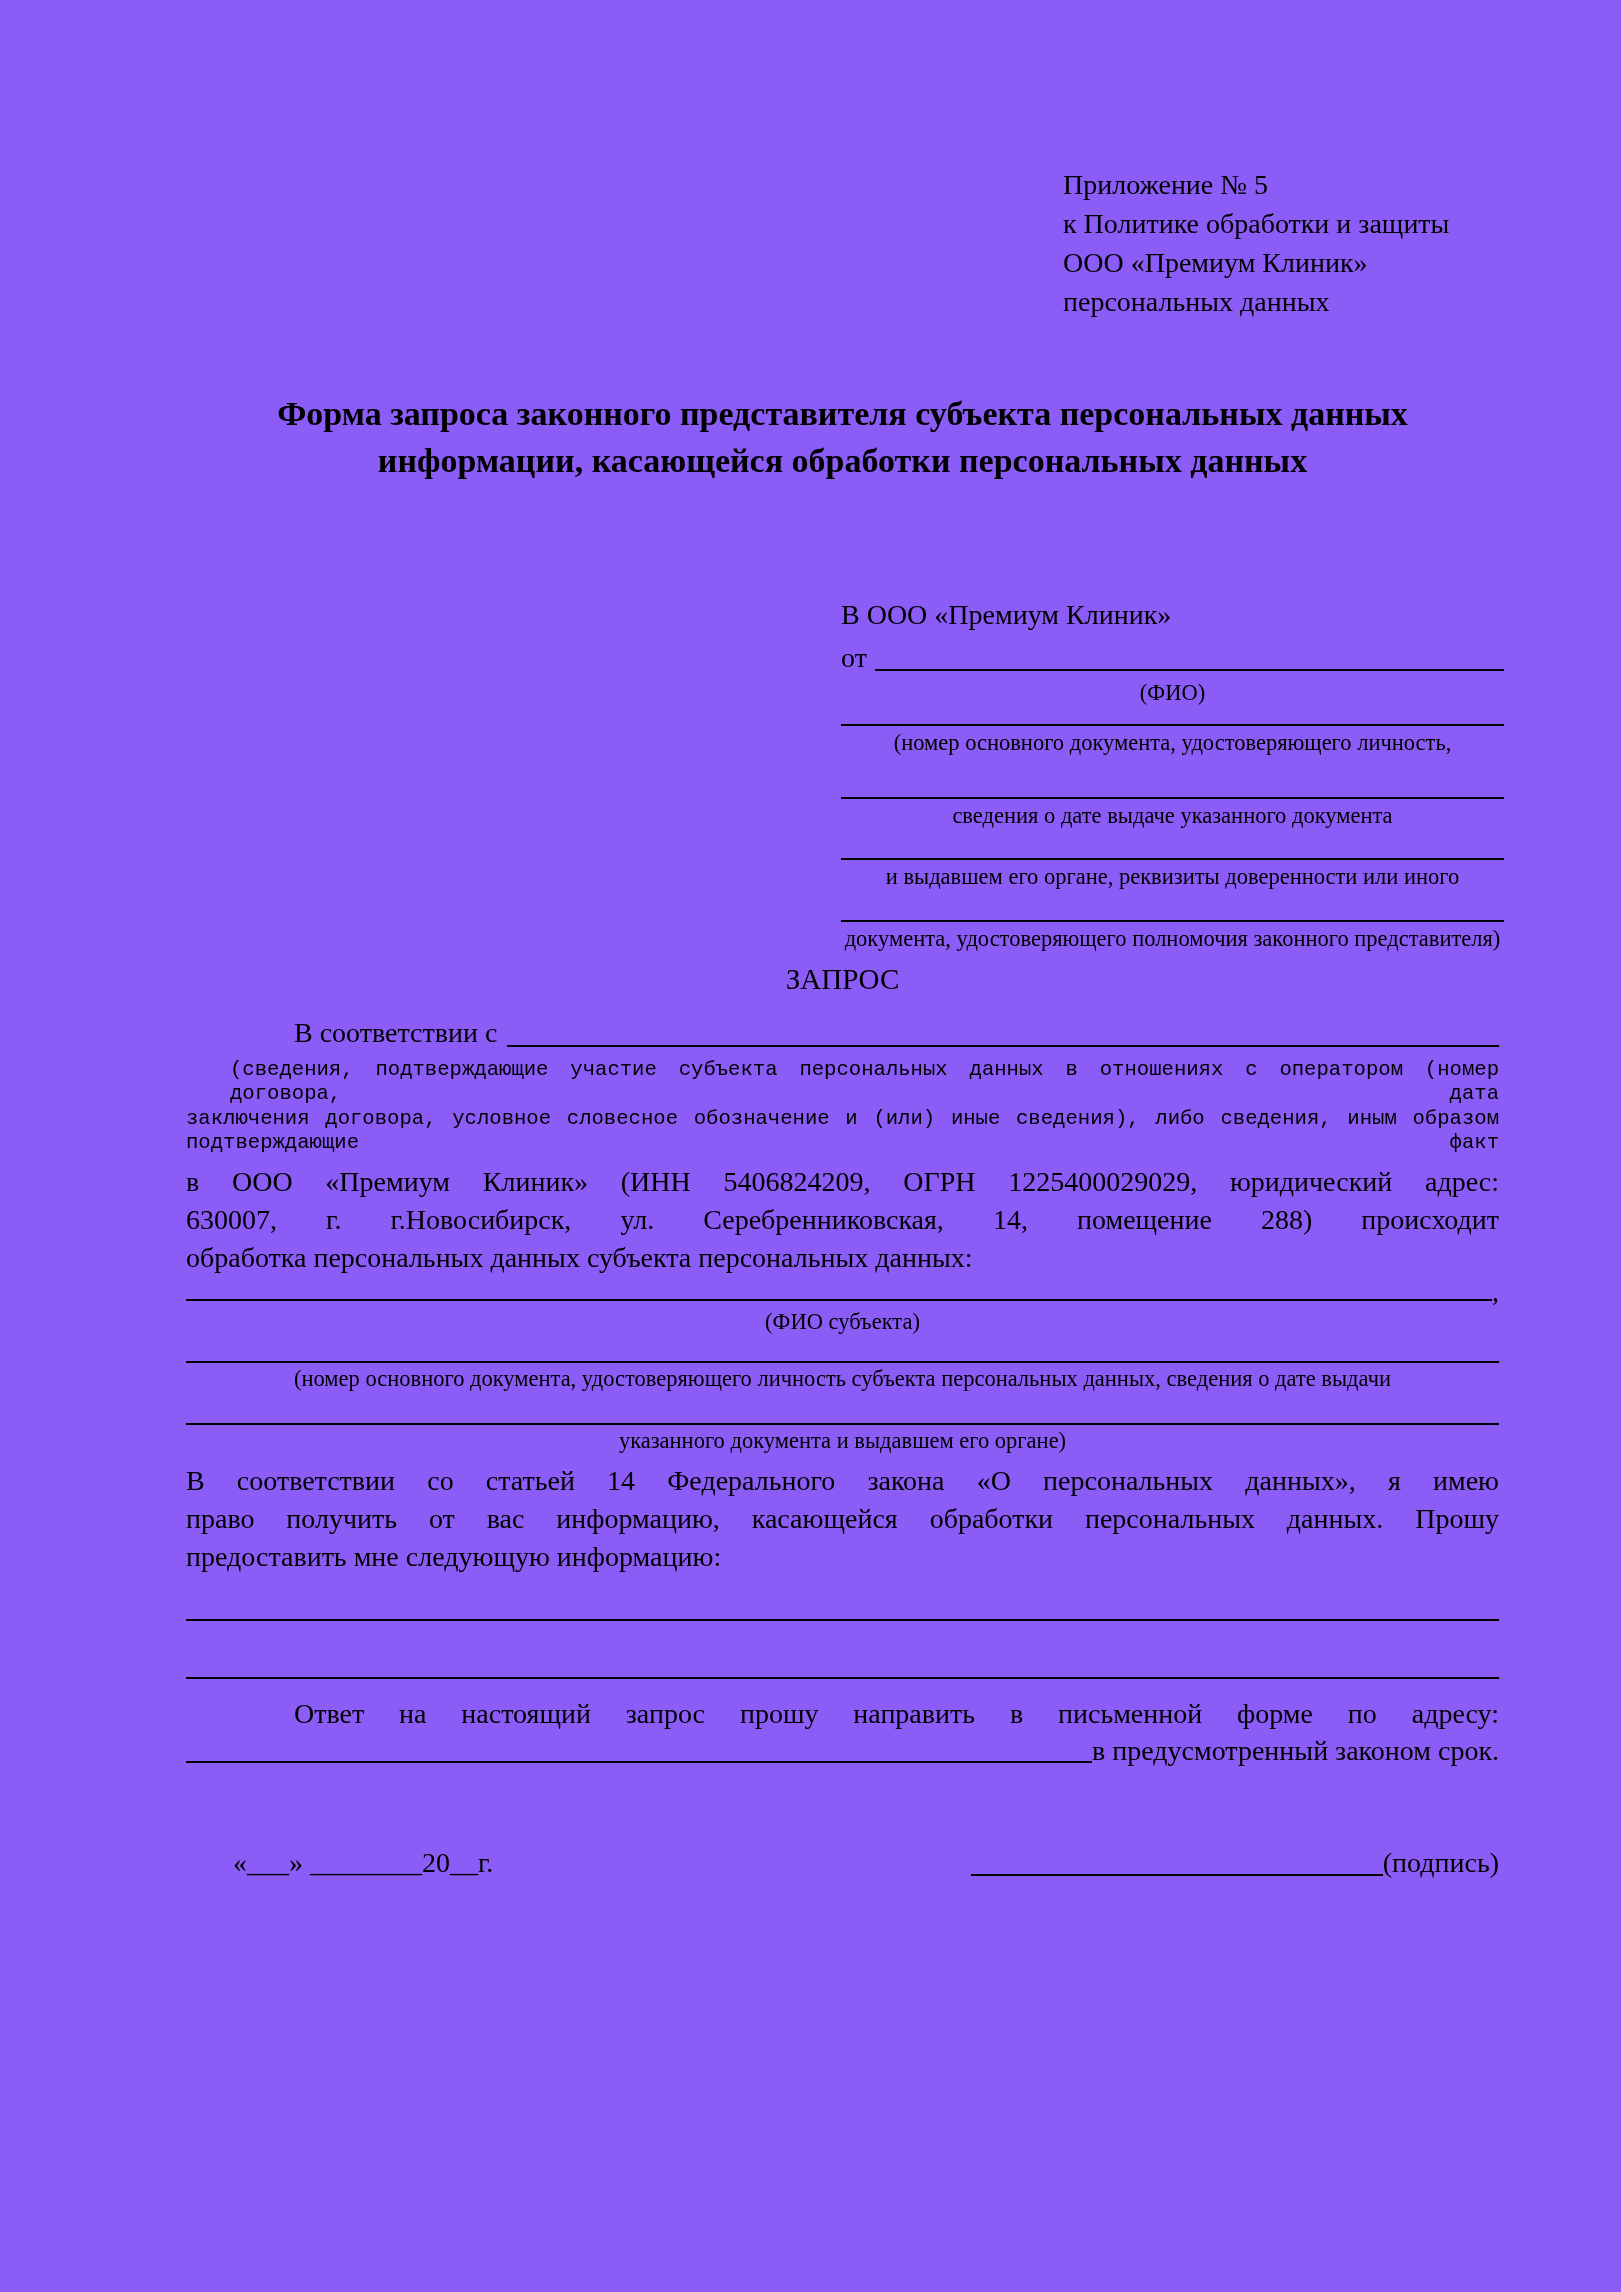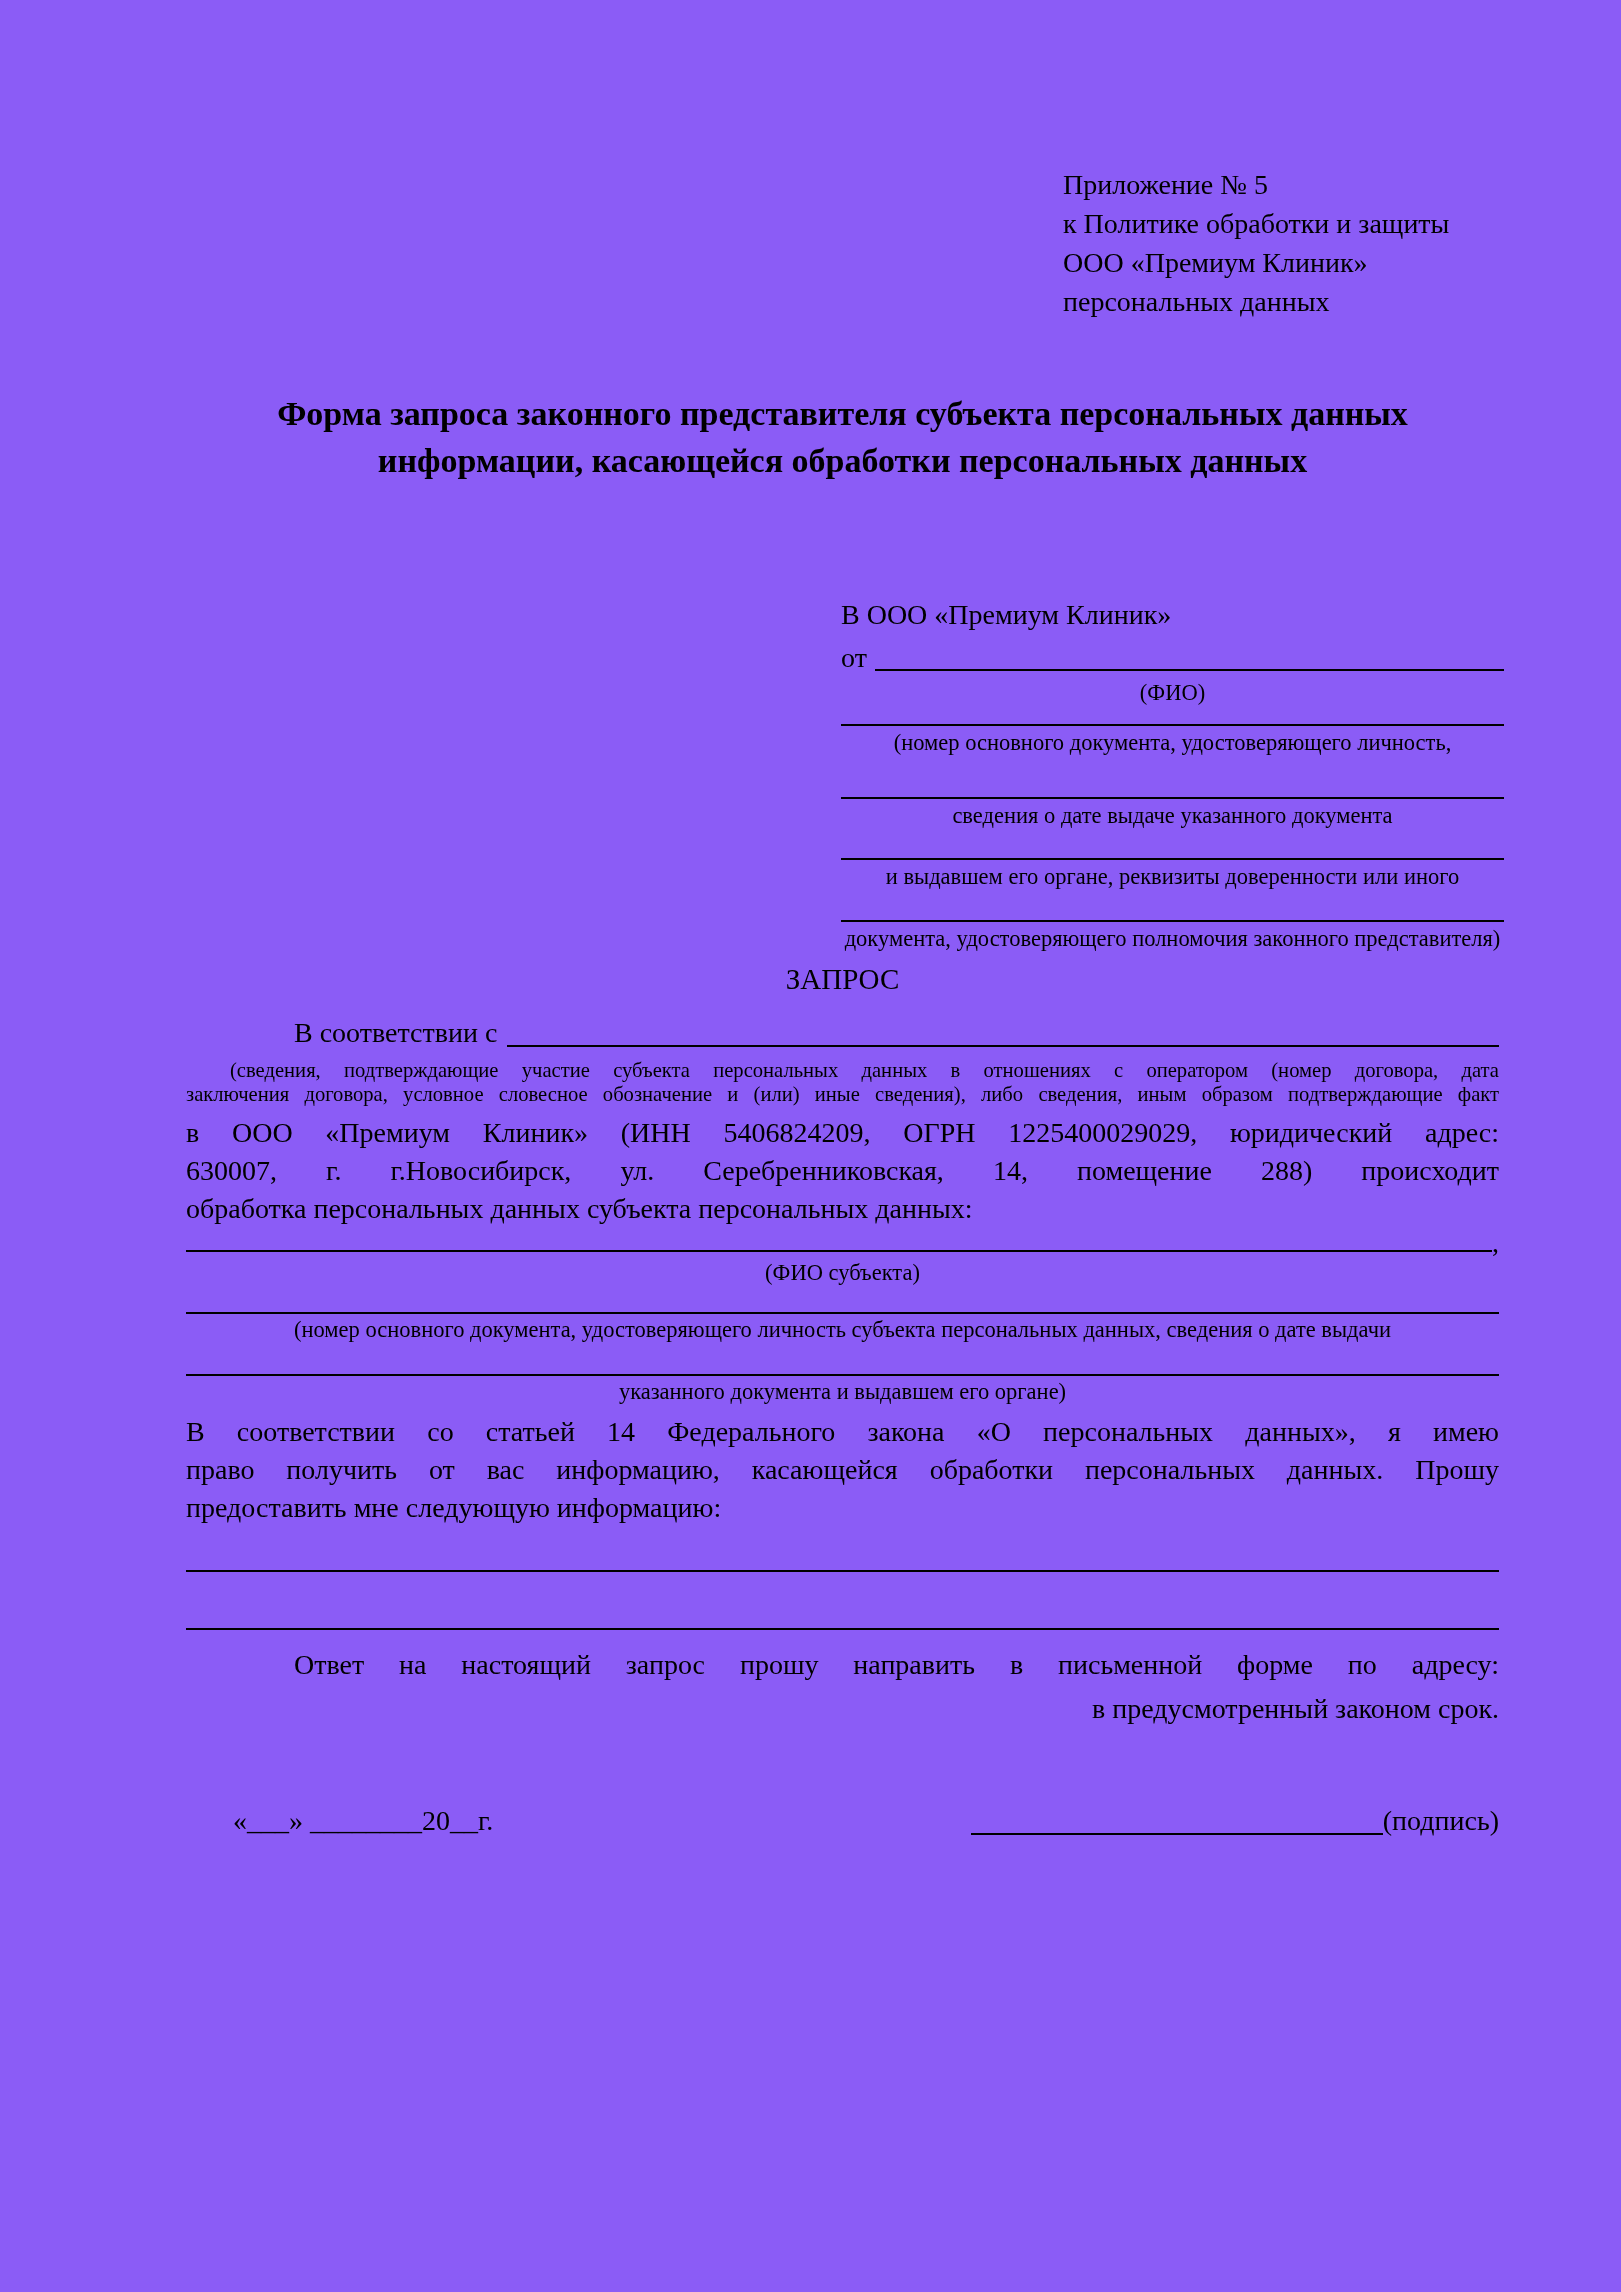--- a/index.html
+++ b/index.html
@@ -32,36 +32,36 @@
   .addressee .blank.b4 { margin-top: 29px; }
   .addressee .cap { margin-top: 2.9px; }
   
   .main { position: absolute; left: 186px; top: 960px; width: 1313px;
     font-size: 28px; line-height: 38px; }
   .zapros { text-align: center; font-size: 29px; }
   .intro-row { display: flex; align-items: flex-end; margin-top: 15.7px; }
   .intro-row .label { white-space: nowrap; margin-left: 108px; }
   .intro-row .fill-line { margin-left: 9.8px; }
   .tiny { font-size: 20.6px; line-height: 24.5px; margin-top: 5.9px; }
-  .tiny .tl { text-align: justify; text-align-last: justify; }
+  .tiny .tl { text-align: justify; text-align-last: justify; font-family: Liberation Mono, monospace; }
   .tiny .tl.first { padding-left: 44px; }
   .tiny .tl.last { text-align-last: left; padding-left: 0; }
   .para { margin-top: 7.8px; }
   .para .pl { text-align: justify; text-align-last: justify; }
   .para .pl.last { text-align-last: left; }
   .fill-comma-row { display: flex; align-items: flex-end; line-height: 29px; }
   .fill-comma-row .fill-line { margin-left: 0; }
   .fill-comma-row .comma { white-space: pre; }
   .main .cap { margin-top: 2px; }
   .main .blank.s1 { margin-top: 25.5px; }
   .main .blank.s2 { margin-top: 30px; }
   .main .blank.e1 { margin-top: 43px; }
   .main .blank.e2 { margin-top: 56px; }
   .reply { margin-top: 15.7px; text-align: justify; text-align-last: justify; padding-left: 108px; box-sizing: border-box; }
-  .tail-row { display: flex; align-items: flex-end; line-height: 35px; flex-direction: column; }
+  .tail-row { display: flex; align-items: flex-end; line-height: 35px; }
   .tail-row .fill-line { margin-left: 0; margin-right: 0; }
   .tail-row .tail-text { white-space: nowrap; }
   
   .footer-row { display: flex; align-items: flex-end; margin-top: 76px; line-height: 37px; }
   .date-part { margin-left: 47px; white-space: nowrap; }
   .sig-part { display: flex; align-items: flex-end; margin-left: auto; }
   .sig-line { width: 412px; border-bottom: 2px solid #000; height: 1px; margin-bottom: 4.9px; }
   .sig-cap { white-space: nowrap; }
 </style>
 </head>

